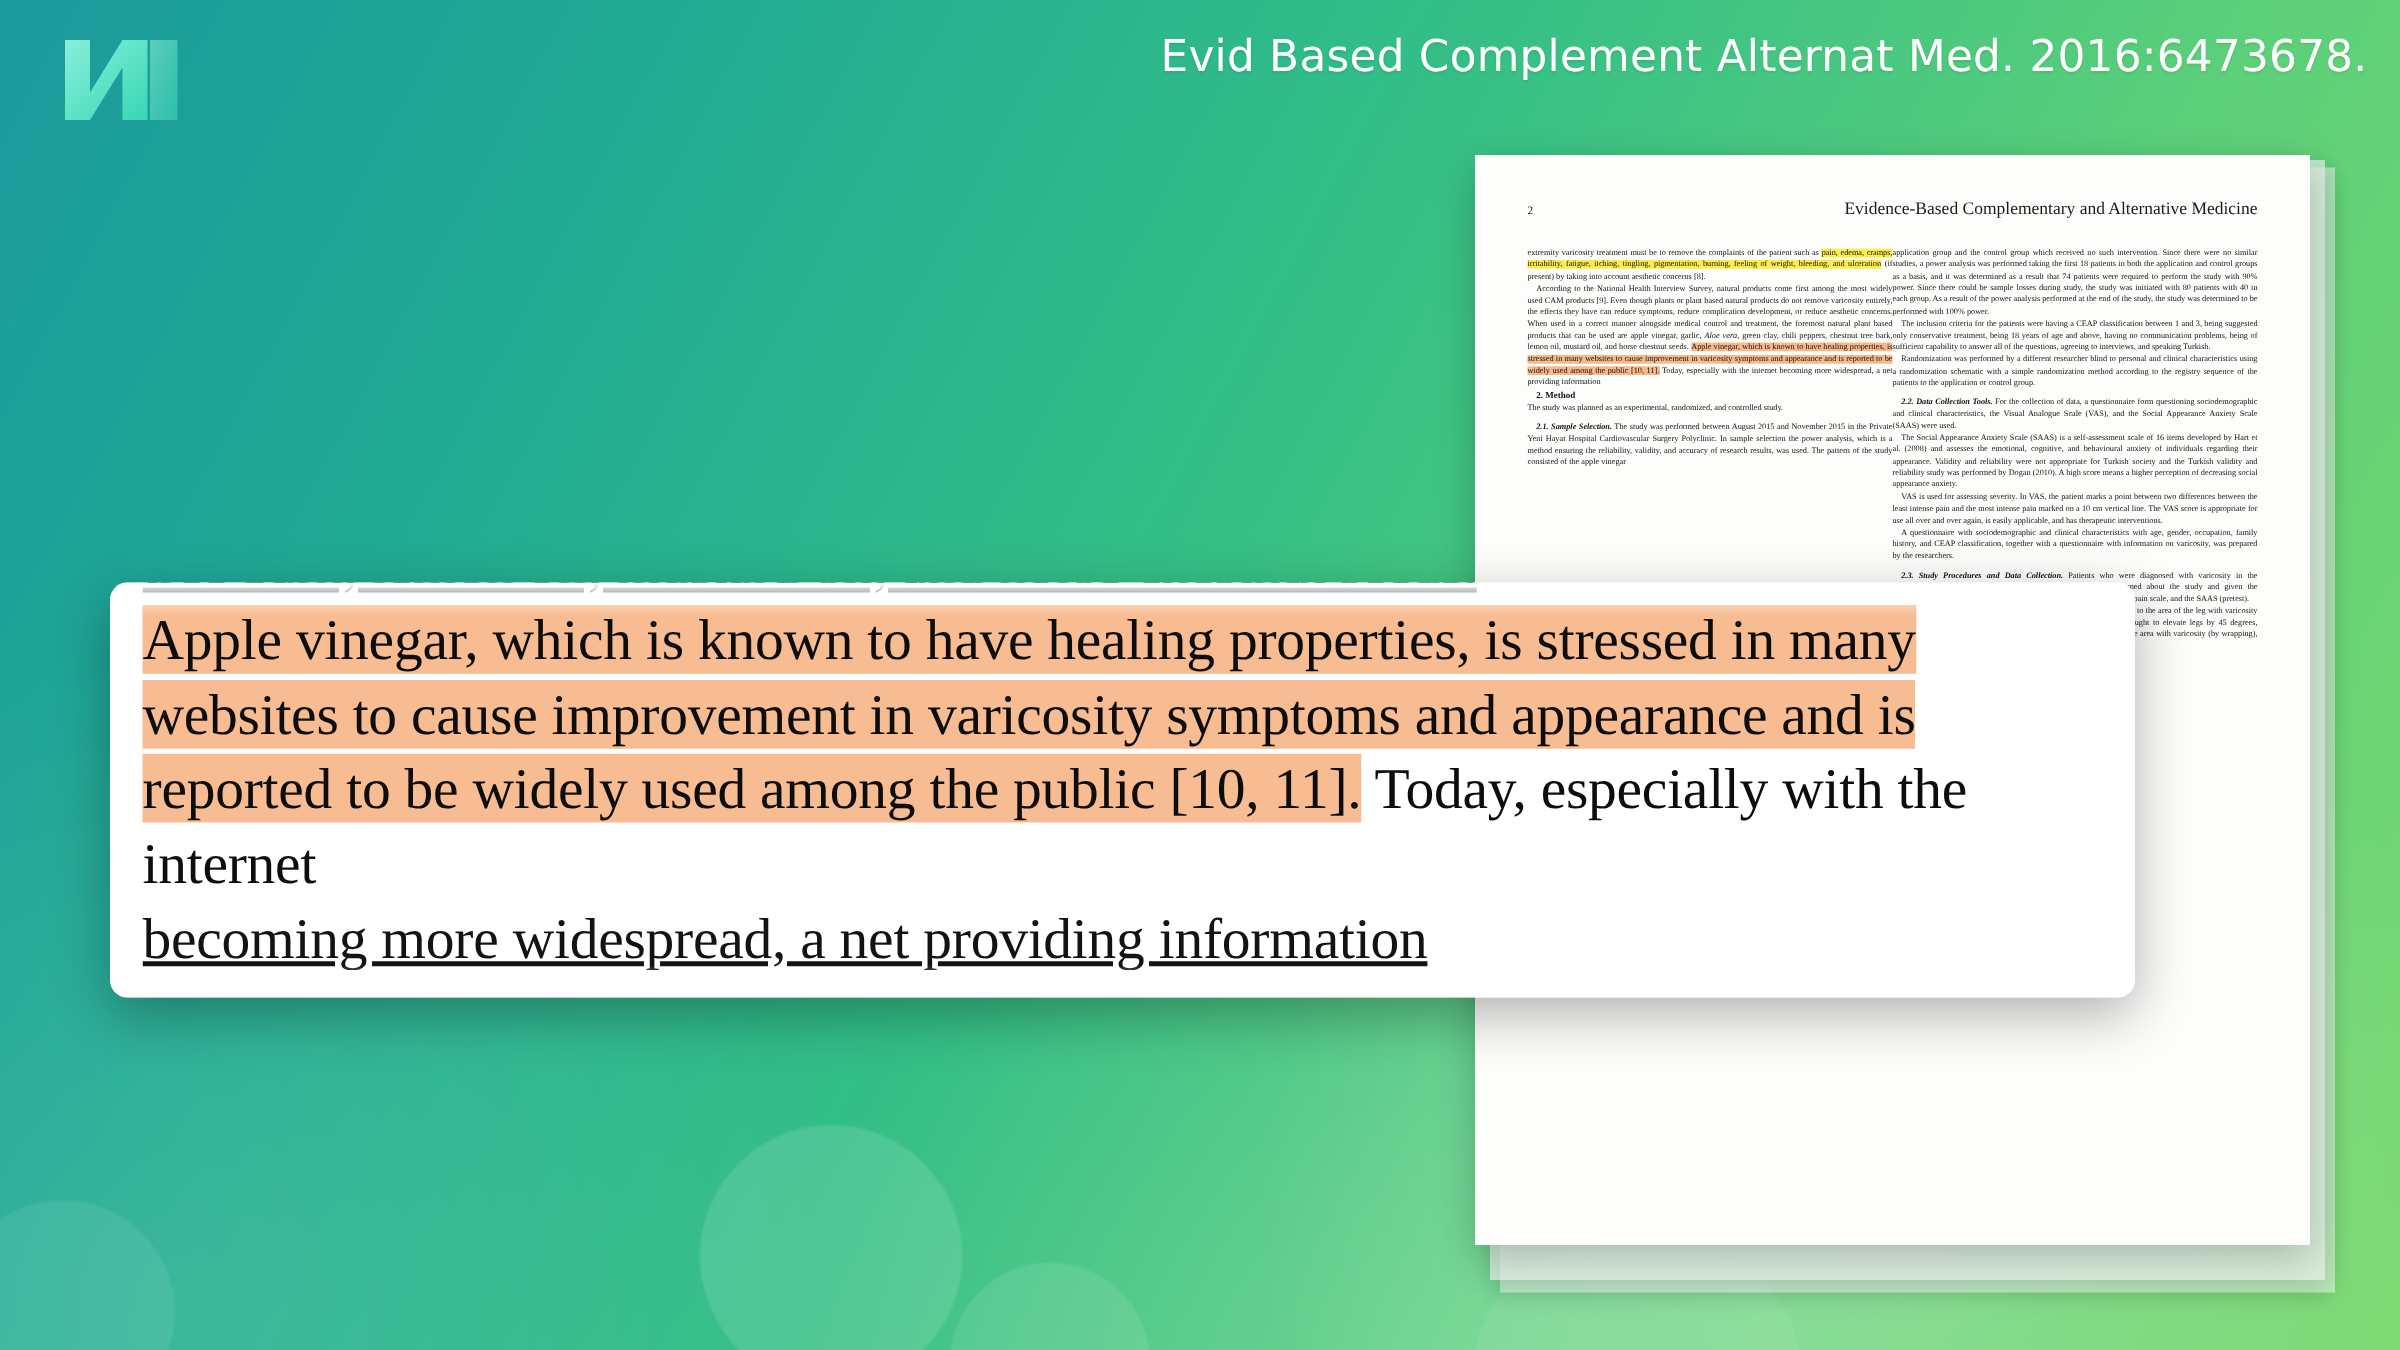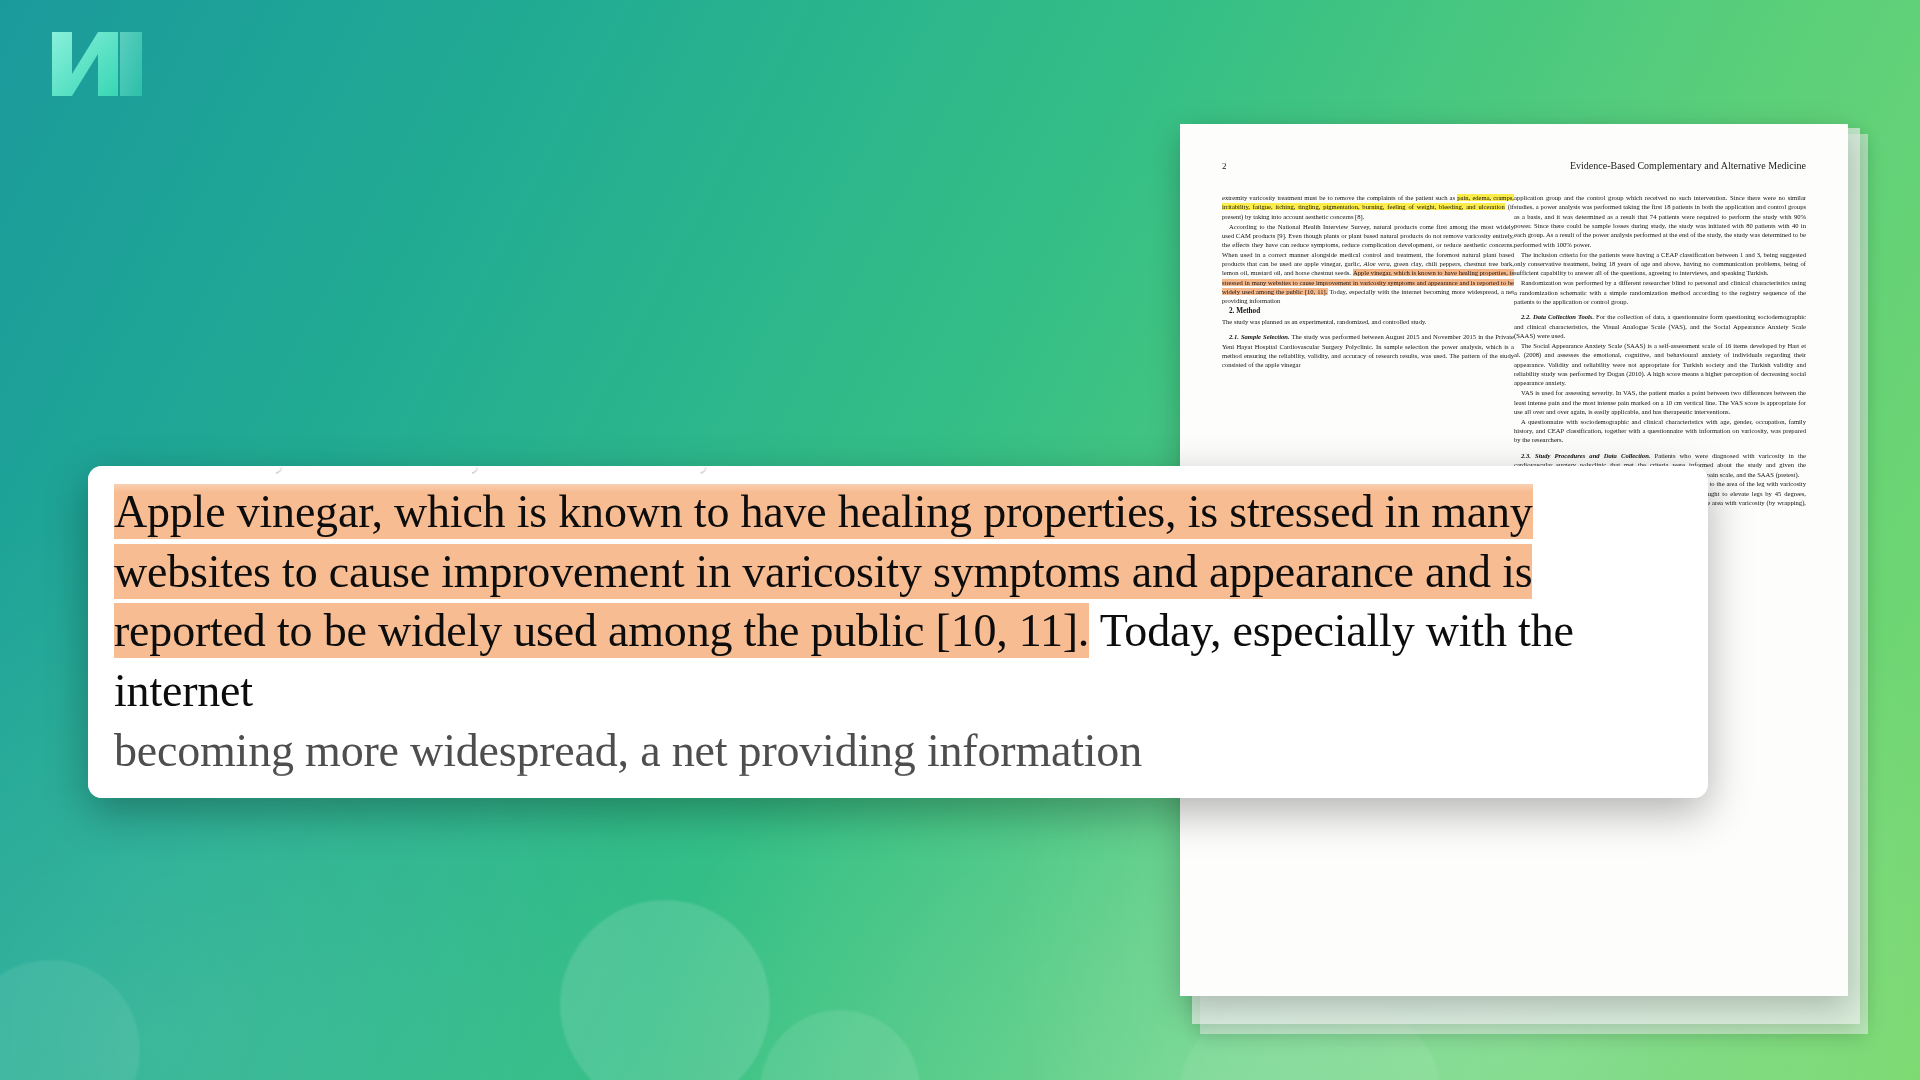--- a/index.html
+++ b/index.html
@@ -91,21 +91,21 @@
 
   .page-head {
     display: flex;
     justify-content: space-between;
     align-items: baseline;
     font-size: 8.5px;
     color: #1a1a1a;
     margin-bottom: 22px;
   }
   .page-head .num { font-size: 9px; }
-  .page-head .journal { font-size: 10px; }
+  .page-head .journal { font-size: 14px; }
 
   .cols {
     display: flex;
     font-size: 6.6px;
     line-height: 1.42;
     color: #111;
     text-align: justify;
   }
   .col { width: 50%; }
   .col p { margin: 0 0 0.5px 0; text-indent: 7px; }
@@ -147,22 +147,23 @@
     top: -44px;
     width: 1580px;
     font-family: "Liberation Serif", serif;
     font-size: 46px;
     line-height: 1.30;
     color: #0d0d0d;
     letter-spacing: -0.2px;
   }
 
   #callout-text .clipped {
-    color: #404040;
+    color: #000000;
     opacity: 0.92;
+    text-decoration: underline;
   }
 
   #callout-text .hl {
     background: #f7bc92;
     box-decoration-break: clone;
     -webkit-box-decoration-break: clone;
     padding: 2px 0;
   }
 
   #callout-text .trail {
@@ -197,20 +198,21 @@
         <linearGradient id="lg" x1="0" y1="0" x2="1" y2="1">
           <stop offset="0%" stop-color="#8ef4dd"></stop>
           <stop offset="100%" stop-color="#39d9b6"></stop>
         </linearGradient>
       </defs>
       <path d="M6 74 L6 10 L26 10 L26 52 L52 10 L72 10 L72 74 L52 74 L52 32 L26 74 Z" fill="url(#lg)" opacity="0.95"></path>
       <path d="M74 10 L96 10 L96 74 L74 74 Z" fill="url(#lg)" opacity="0.55"></path>
     </svg>
   </div>
 
+  <div id="citation">Evid Based Complement Alternat Med. 2016:6473678.</div>
 
   <div class="paper-shadow s1"></div>
   <div class="paper-shadow s2"></div>
 
   <div id="page">
     <div id="page-inner">
       <div class="page-head">
         <span class="num">2</span>
         <span class="journal">Evidence-Based Complementary and Alternative Medicine</span>
       </div>

